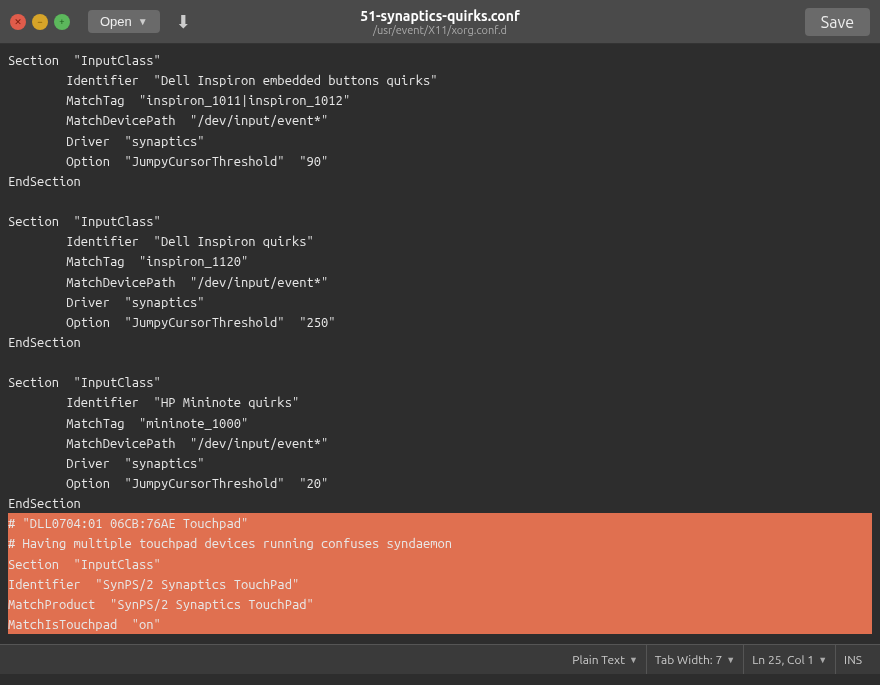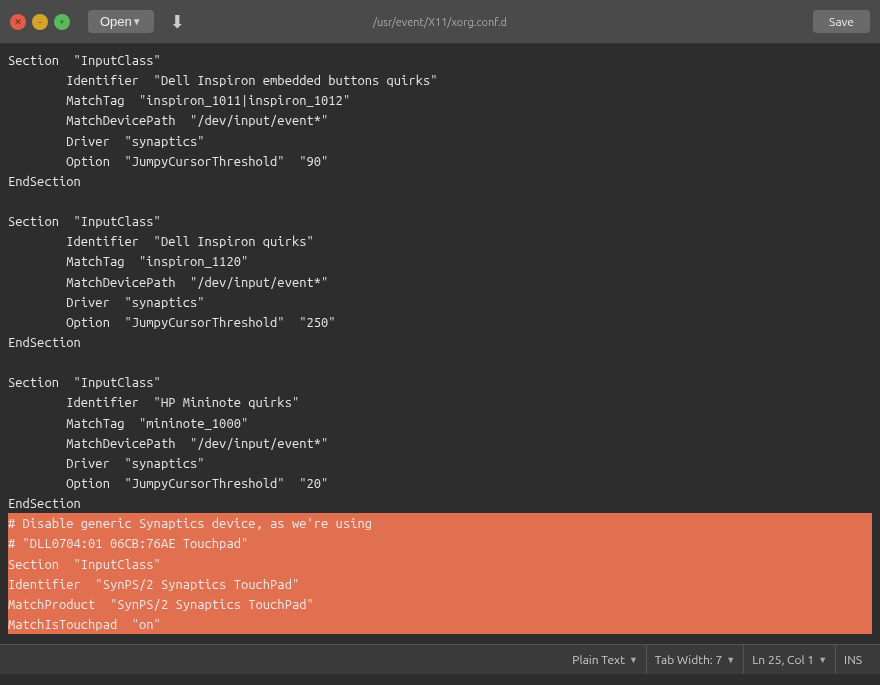--- a/index.html
+++ b/index.html
@@ -50,20 +50,21 @@
     .open-btn {
       background: #6a6a6a;
       color: #eee;
       border: none;
       border-radius: 4px;
       padding: 4px 12px;
       font-size: 13px;
       cursor: pointer;
       display: flex;
       align-items: center;
+      gap: 6px;
     }
     .open-btn .chevron {
       font-size: 10px;
       color: #ccc;
     }
 
     .toolbar-icon-btn {
       background: transparent;
       border: none;
       color: #ccc;
@@ -89,21 +90,21 @@
       font-size: 11px;
       font-family: Ubuntu, Arial, sans-serif;
     }
 
     .save-btn {
       background: #6a6a6a;
       color: #eee;
       border: none;
       border-radius: 4px;
       padding: 5px 16px;
-      font-size: 12px;
+      font-size: 16px;
       cursor: pointer;
       font-family: Ubuntu, Arial, sans-serif;
     }
 
     
     .editor {
       height: 600px;
       background: #2d2d2d;
       color: #e8e8e8;
       padding: 6px 8px;
@@ -159,20 +160,21 @@
       <button class="wc-btn wc-max">+</button>
     </div>
     <button class="open-btn">
       <span>Open</span>
       <span class="chevron">▼</span>
     </button>
     <button class="toolbar-icon-btn">⬇</button>
   </div>
 
   <div class="titlebar-center">
+    <div class="title-filename">51-synaptics-quirks.conf</div>
     <div class="title-path">/usr/event/X11/xorg.conf.d</div>
   </div>
 
   <button class="save-btn">Save</button>
 </div>
 
 <div class="editor" id="editor-area"><span class="line">Section  "InputClass"
 </span><span class="line">        Identifier  "Dell Inspiron embedded buttons quirks"
 </span><span class="line">        MatchTag  "inspiron_1011|inspiron_1012"
 </span><span class="line">        MatchDevicePath  "/dev/input/event*"
@@ -188,22 +190,22 @@
 </span><span class="line">        Option  "JumpyCursorThreshold"  "250"
 </span><span class="line">EndSection
 </span><span class="line">
 </span><span class="line">Section  "InputClass"
 </span><span class="line">        Identifier  "HP Mininote quirks"
 </span><span class="line">        MatchTag  "mininote_1000"
 </span><span class="line">        MatchDevicePath  "/dev/input/event*"
 </span><span class="line">        Driver  "synaptics"
 </span><span class="line">        Option  "JumpyCursorThreshold"  "20"
 </span><span class="line">EndSection
-</span><span class="selected-block"># Disable generic Synaptics device, as we're using
 </span><span class="selected-block"># "DLL0704:01 06CB:76AE Touchpad"
+</span><span class="selected-block"># Having multiple touchpad devices running confuses syndaemon
 </span><span class="selected-block">Section  "InputClass"
 </span><span class="selected-block">Identifier  "SynPS/2 Synaptics TouchPad"
 </span><span class="selected-block">MatchProduct  "SynPS/2 Synaptics TouchPad"
 </span><span class="selected-block">MatchIsTouchpad  "on"
 </span></div>
 
 <div class="statusbar">
   <div class="status-item">
     <span>Plain Text</span>
     <span class="status-chevron">▼</span>

